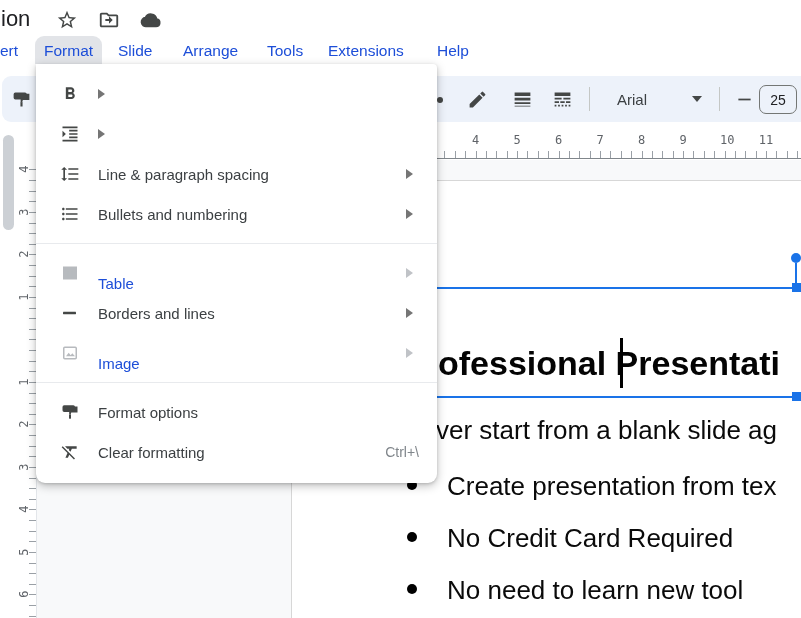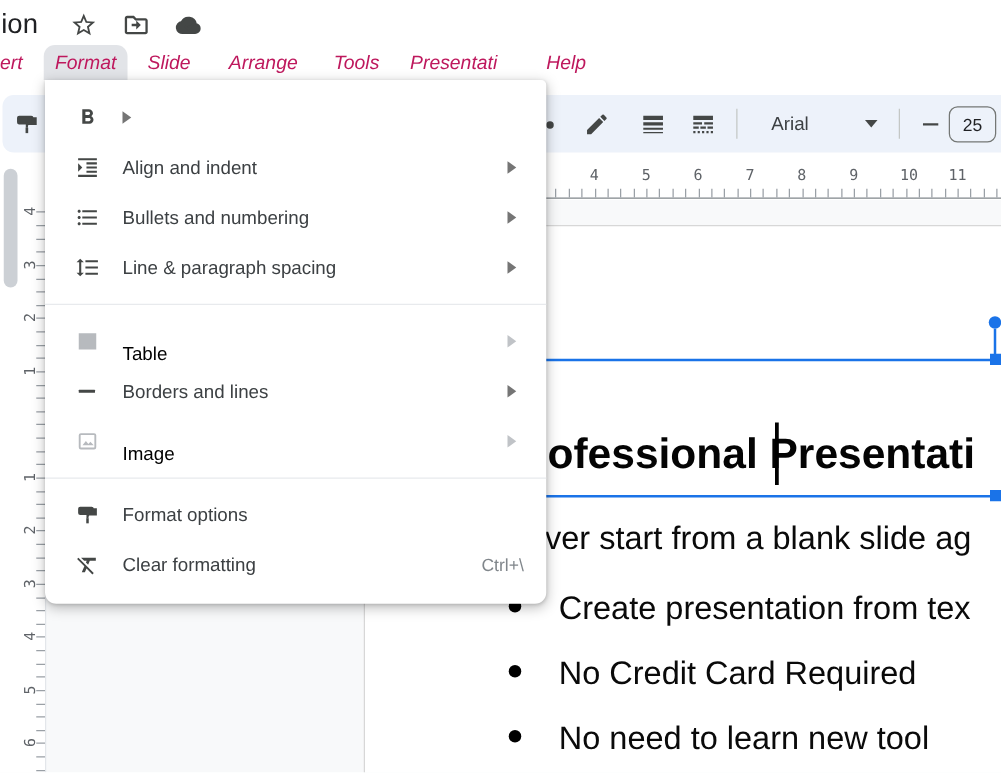--- a/index.html
+++ b/index.html
@@ -6,21 +6,21 @@
   .stage{position:relative;width:801px;height:618px;overflow:hidden;background:#fff;
          font-family:"Liberation Sans",sans-serif;color:#202124;}
   .abs{position:absolute;}
 
   
   .doc-title{left:1px;top:6px;font-size:22px;color:#202124;}
   .tb-icon{width:26px;height:26px;color:#444746;display:flex;align-items:center;justify-content:center;}
   .tb-icon svg{width:22px;height:22px;fill:currentColor;}
 
   
-  .menubar-item{top:38px;height:26px;display:flex;align-items:center;font-size:15.5px;color:#be185d;font-style:italic;}
+  .menubar-item{top:38px;height:26px;display:flex;align-items:center;font-size:15.5px;color:#1d4ed8;}
   .menu-active-bg{left:35px;top:36px;width:67px;height:28px;background:#e2e4e8;border-radius:9px 9px 0 0;}
 
   
   .toolbar{left:2px;top:76px;width:799px;height:46px;background:#edf2fa;border-radius:9px 0 0 9px;z-index:5;}
   .tbtn{position:absolute;top:0;height:46px;display:flex;align-items:center;justify-content:center;color:#444746;}
   .tbtn svg{width:21px;height:21px;fill:currentColor;}
   .tsep{position:absolute;top:11px;width:1px;height:24px;background:#c4c7c5;}
   .font-name{font-size:15px;color:#3c4043;}
   .drop-caret{width:0;height:0;border-left:5px solid transparent;border-right:5px solid transparent;border-top:6px solid #444746;}
   .size-box{left:757px;top:9px;width:36px;height:27px;border:1.6px solid #747775;border-radius:7px;
@@ -60,21 +60,21 @@
   .menu{left:36px;top:64px;width:401px;background:#fff;z-index:40;
         border-radius:0 4px 9px 9px;box-shadow:0 3px 10px rgba(0,0,0,.25),0 1px 3px rgba(0,0,0,.15);
         padding:10px 0 11px 0;box-sizing:border-box;}
   .mi{height:40px;display:flex;align-items:center;padding-left:24px;}
   .mi-icon{width:20px;height:20px;margin-right:18px;color:#444746;display:flex;align-items:center;justify-content:center;}
   .mi-icon svg{width:20px;height:20px;fill:currentColor;}
   .mi-label{flex:1;font-size:15px;color:#3c4043;}
   .mi-shortcut{font-size:14px;color:#80868b;margin-right:18px;}
   .mi-arrow{width:0;height:0;border-top:5px solid transparent;border-bottom:5px solid transparent;
             border-left:7px solid #757575;margin-right:24px;}
-  .mi.disabled .mi-label{color:#000000;margin-top:20px;}
+  .mi.disabled .mi-label{color:#1d4ed8;margin-top:20px;}
   .mi.disabled .mi-icon{color:#b7babe;}
   .mi.disabled .mi-arrow{border-left-color:#c0c3c7;}
   .mdivider{height:1px;background:#e8eaed;margin:9px 0;}
 </style>
 </head>
 <body>
 
 <div class="stage">
 
   <div class="abs canvas"></div>
@@ -122,21 +122,21 @@
       <path d="m9.3 13.6 2.2 2.2 4.3-4.3"></path>
     </svg>
   </div>
 
   <div class="abs menu-active-bg"></div>
   <div class="abs menubar-item" style="left:0;">ert</div>
   <div class="abs menubar-item" style="left:44px;">Format</div>
   <div class="abs menubar-item" style="left:118px;">Slide</div>
   <div class="abs menubar-item" style="left:183px;">Arrange</div>
   <div class="abs menubar-item" style="left:267px;">Tools</div>
-  <div class="abs menubar-item" style="left:328px;">Presentati</div>
+  <div class="abs menubar-item" style="left:328px;">Extensions</div>
   <div class="abs menubar-item" style="left:437px;">Help</div>
 
   <div class="abs toolbar">
     <div class="tbtn" style="left:3px;width:32px;">
       <svg viewBox="0 0 24 24" fill="none" stroke="currentColor" stroke-width="2">
         <rect x="4" y="5" width="13" height="6" rx="1"></rect>
         <path d="M17 6.5h3v5h-8v3.5"></path>
         <rect x="10.8" y="15" width="2.4" height="5" fill="currentColor" stroke="none"></rect>
       </svg>
     </div>
@@ -324,41 +324,40 @@
       </span>
       <span class="mi-arrow"></span>
     </div>
 
     <div class="mi">
       <span class="mi-icon">
         <svg viewBox="0 0 24 24">
             <path d="M3 21h18v-2H3v2zM3 8v8l4-4-4-4zm8 9h10v-2H11v2zM3 3v2h18V3H3zm8 6h10V7H11v2zm0 4h10v-2H11v2z"></path>
           </svg>
       </span>
-      <span class="mi-label">Align and indent</span>
+      <span class="mi-arrow"></span>
+    </div>
+
+    <div class="mi">
+      <span class="mi-icon">
+        <svg viewBox="0 0 24 24">
+            <path d="M6 7h2.5L5 3.5 1.5 7H4v10H1.5L5 20.5 8.5 17H6V7zm4-2v2h12V5H10zm0 14h12v-2H10v2zm0-6h12v-2H10v2z"></path>
+          </svg>
+      </span>
+      <span class="mi-label">Line &amp; paragraph spacing</span>
       <span class="mi-arrow"></span>
     </div>
 
     <div class="mi">
       <span class="mi-icon">
         <svg viewBox="0 0 24 24">
             <path d="M4 10.5c-.83 0-1.5.67-1.5 1.5s.67 1.5 1.5 1.5 1.5-.67 1.5-1.5-.67-1.5-1.5-1.5zm0-6c-.83 0-1.5.67-1.5 1.5S3.17 7.5 4 7.5 5.5 6.83 5.5 6 4.83 4.5 4 4.5zm0 12c-.83 0-1.5.67-1.5 1.5s.68 1.5 1.5 1.5 1.5-.68 1.5-1.5-.67-1.5-1.5-1.5zM7 19h14v-2H7v2zm0-6h14v-2H7v2zm0-8v2h14V5H7z"></path>
           </svg>
       </span>
       <span class="mi-label">Bullets and numbering</span>
-      <span class="mi-arrow"></span>
-    </div>
-
-    <div class="mi">
-      <span class="mi-icon">
-        <svg viewBox="0 0 24 24">
-            <path d="M6 7h2.5L5 3.5 1.5 7H4v10H1.5L5 20.5 8.5 17H6V7zm4-2v2h12V5H10zm0 14h12v-2H10v2zm0-6h12v-2H10v2z"></path>
-          </svg>
-      </span>
-      <span class="mi-label">Line &amp; paragraph spacing</span>
       <span class="mi-arrow"></span>
     </div>
 
     <div class="mdivider"></div>
 
     <div class="mi disabled">
       <span class="mi-icon">
         <svg viewBox="0 0 20 20" fill="none" stroke="currentColor" stroke-width="1.5">
             <path d="M3.75 4.25h12.5v11.5H3.75z"></path>
             <path d="M3.75 7.75h12.5M8 7.75v8M12 7.75v8"></path>

